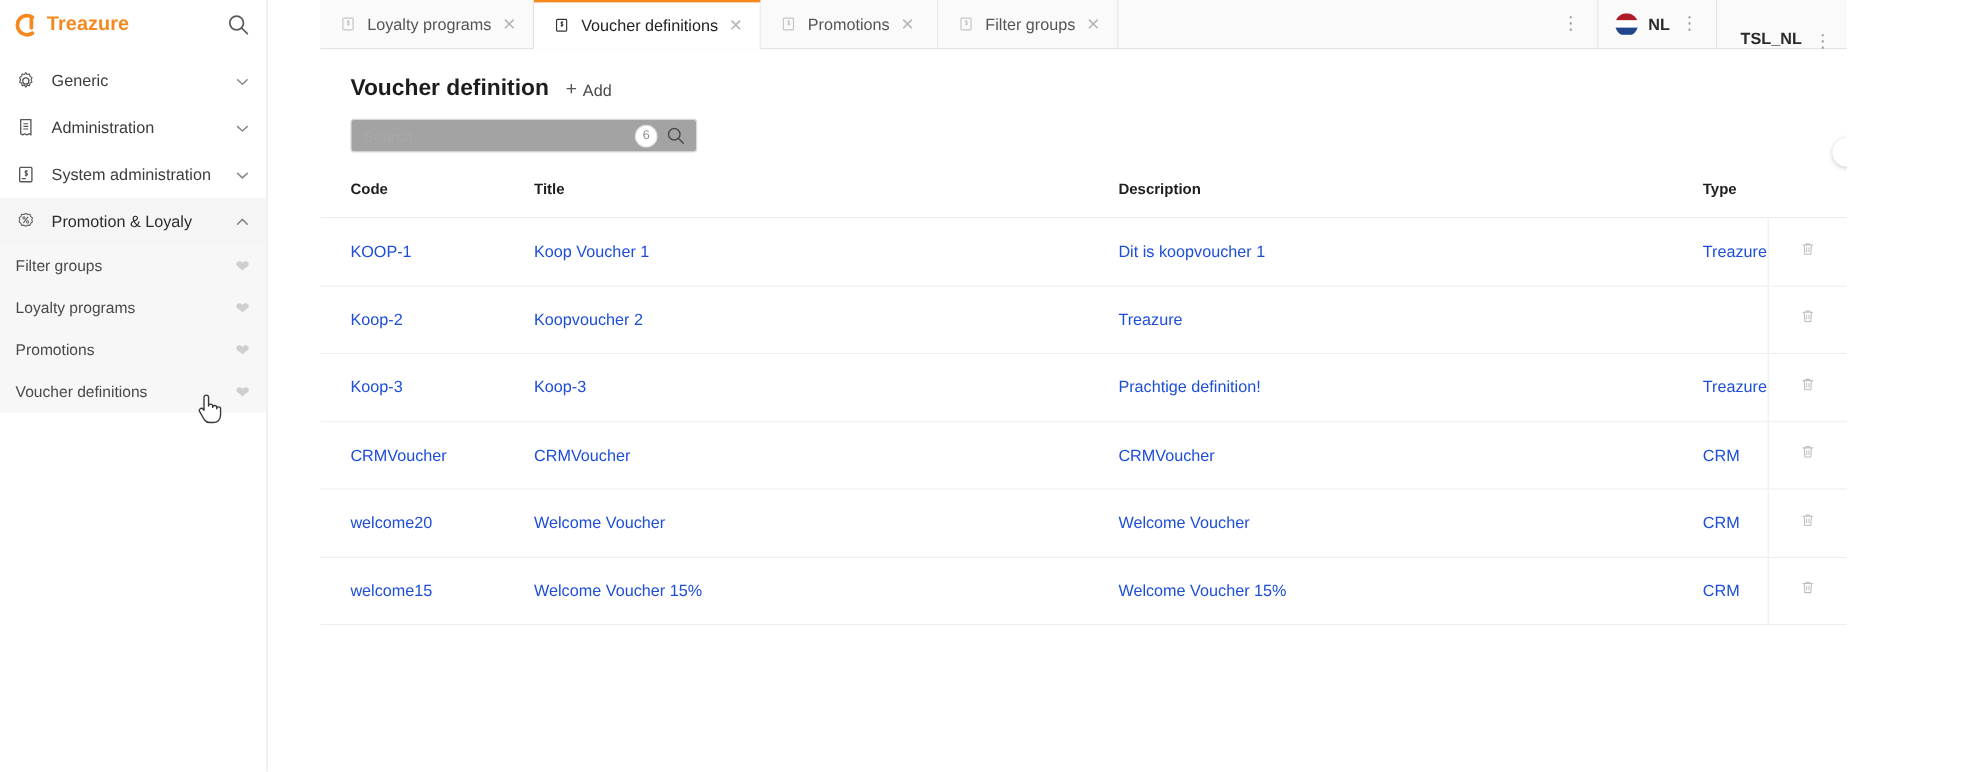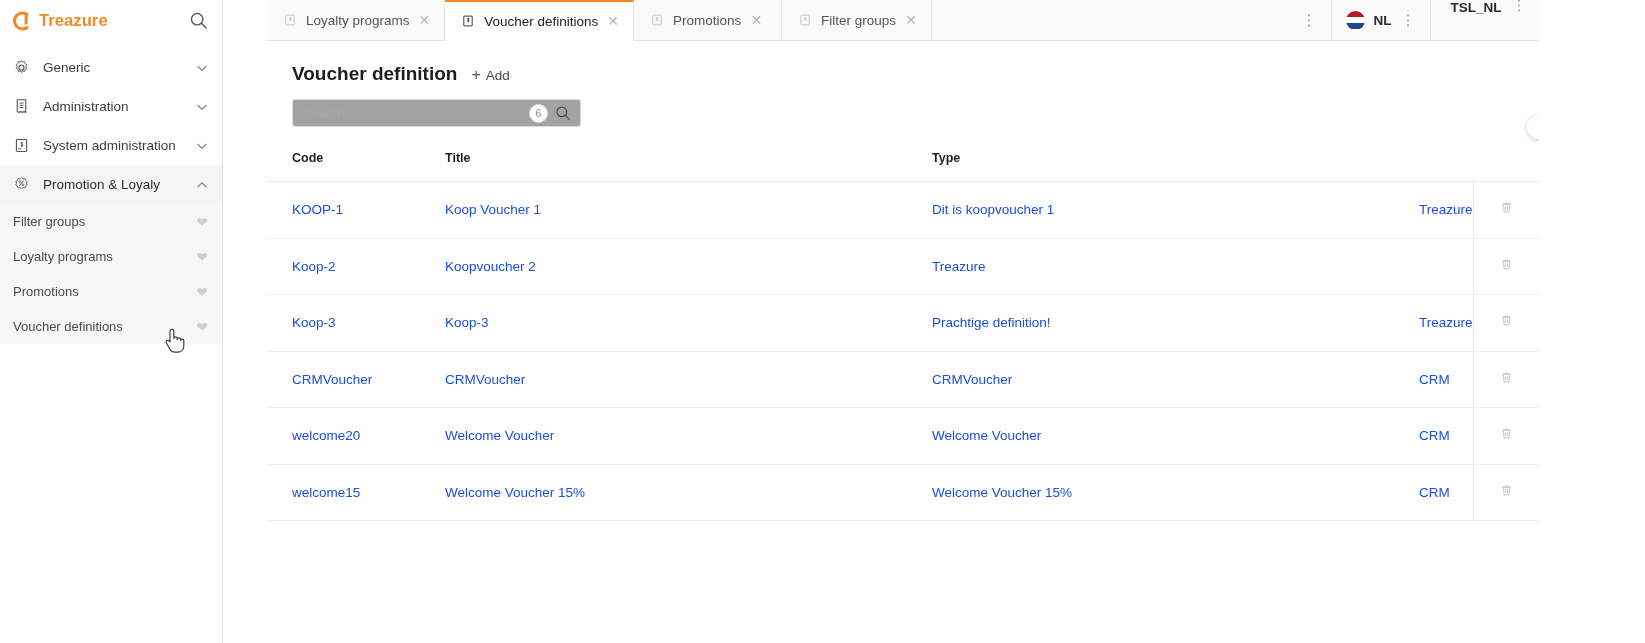--- a/index.html
+++ b/index.html
@@ -86,21 +86,21 @@
   .locale-cell {
     display: flex; align-items: center; gap: 9px;
     padding: 0 14px; border-right: 1px solid #e6e6e6; cursor: pointer;
   }
   .flag {
     width: 19px; height: 19px; border-radius: 50%; overflow: hidden;
     display: flex; flex-direction: column;
   }
   .flag i { display: block; height: 33.34%; width: 100%; }
   .locale-label { font-size: 13.5px; font-weight: bold; color: #2b2b2b; }
-  .tenant-cell { display: flex; align-items: flex-start; gap: 10px; padding: 0 12px 0 20px; cursor: pointer; }
+  .tenant-cell { display: flex; align-items: flex-end; gap: 10px; padding: 0 12px 0 20px; cursor: pointer; }
   .tenant-label { font-size: 13.5px; font-weight: bold; color: #2b2b2b; white-space: nowrap; }
 
   
   .content { flex: 1; padding: 0 0 0 0; overflow: hidden; position: relative; }
   .page-head { display: flex; align-items: baseline; gap: 14px; padding: 22px 0 0 25px; }
   .page-title { font-size: 19px; font-weight: bold; color: #1d1d1d; }
   .add-btn { display: flex; align-items: center; gap: 5px; cursor: pointer; color: #4a4a4a; }
   .add-plus { font-size: 16px; line-height: 1; color: #555; }
   .add-label { font-size: 13.5px; color: #4a4a4a; }
 
@@ -375,20 +375,21 @@
             </svg>
           </span>
         </div>
       </div>
 
       <div class="table">
 
         <div class="thead">
           <div class="th cell c-code">Code</div>
           <div class="th cell c-title">Title</div>
+          <div class="th cell c-desc">Description</div>
           <div class="th cell c-type">Type</div>
           <div class="c-act"></div>
         </div>
 
         <div class="row">
           <div class="cell c-code">KOOP-1</div>
           <div class="cell c-title">Koop Voucher 1</div>
           <div class="cell c-desc">Dit is koopvoucher 1</div>
           <div class="cell c-type">Treazure</div>
           <div class="c-act">

